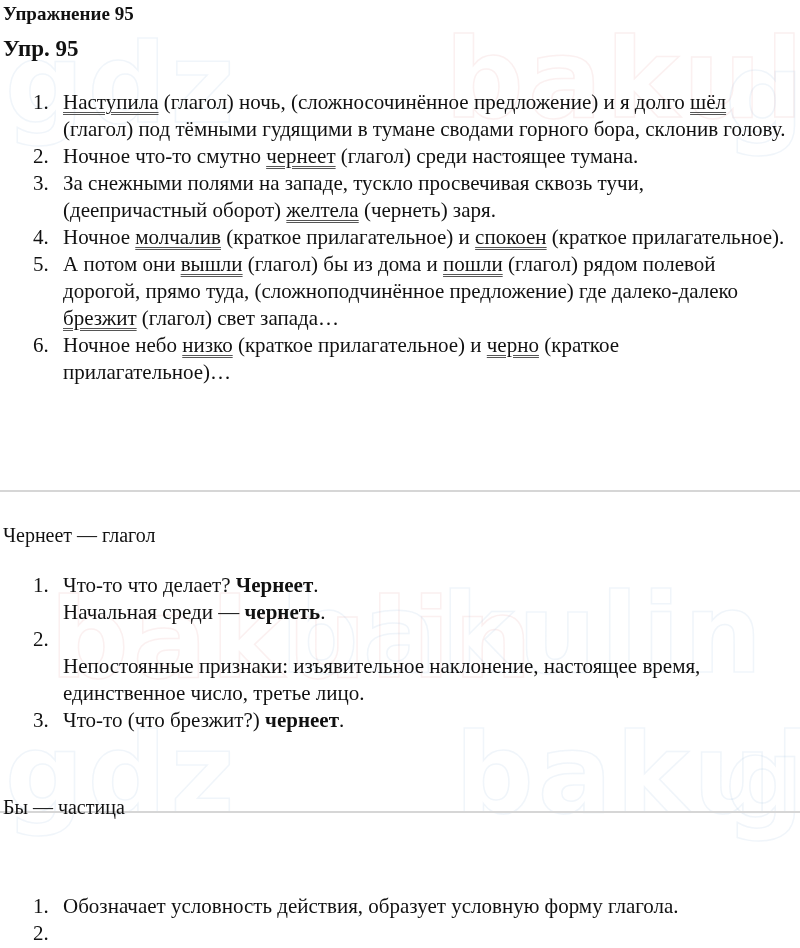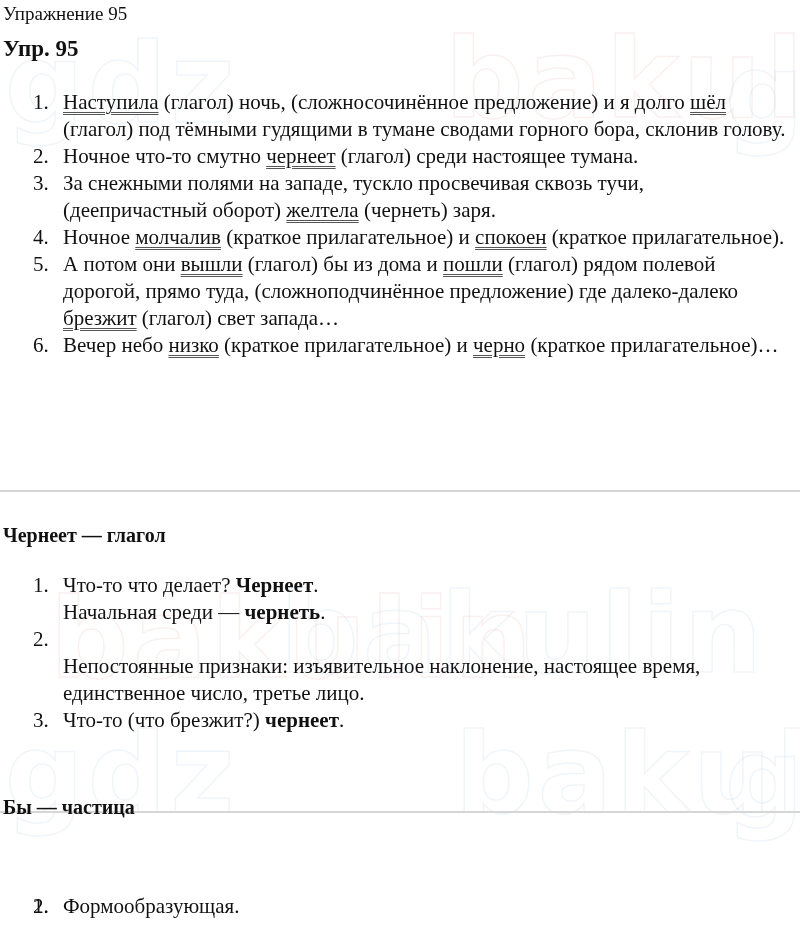--- a/index.html
+++ b/index.html
@@ -29,21 +29,21 @@
     .wm-red { -webkit-text-stroke: 1.5px rgba(230, 160, 160, 0.16); }
     .content {
       position: relative;
       z-index: 1;
     }
     .page-title {
       position: absolute;
       left: 3px;
       top: 3px;
       font-size: 19px;
-      font-weight: normal;
+      font-weight: bold;
       line-height: 22px;
     }
     .exercise-heading {
       position: absolute;
       left: 3px;
       top: 35px;
       font-size: 23px;
       font-weight: bold;
       line-height: 28px;
     }
@@ -75,21 +75,21 @@
       position: absolute;
       left: 0;
       width: 800px;
       height: 2px;
       background: #d6d6d6;
     }
     .section-heading {
       position: absolute;
       left: 3px;
       font-size: 20px;
-      font-weight: bold;
+      font-weight: normal;
       line-height: 24px;
     }
     b { font-weight: bold; }
   </style>
 </head>
 <body>
 
 <div class="watermark" style="left:5px; top:20px; transform:rotate(0deg);">gdz</div>
 <div class="watermark wm-red" style="left:445px; top:15px;">bakulin</div>
 <div class="watermark" style="left:725px; top:30px;">gdz</div>
@@ -103,21 +103,21 @@
 
   <div class="page-title">Упражнение 95</div>
   <div class="exercise-heading">Упр. 95</div>
 
   <ol class="list" id="exercise-list" style="top:89px;">
       <li style="padding-right: 14px;"><span class="num">1.</span><span class="u2">Наступила</span><span> (глагол) ночь, (сложносочинённое предложение) и я долго </span><span class="u2">шёл</span><span> (глагол) под тёмными гудящими в тумане сводами горного бора, склонив голову.</span></li>
       <li style="padding-right: 14px;"><span class="num">2.</span><span>Ночное что-то смутно </span><span class="u2">чернеет</span><span> (глагол) среди настоящее тумана.</span></li>
       <li style="padding-right: 14px;"><span class="num">3.</span><span>За снежными полями на западе, тускло просвечивая сквозь тучи, (деепричастный оборот) </span><span class="u2">желтела</span><span> (чернеть) заря.</span></li>
       <li style="padding-right: 14px;"><span class="num">4.</span><span>Ночное </span><span class="u2">молчалив</span><span> (краткое прилагательное) и </span><span class="u2">спокоен</span><span> (краткое прилагательное).</span></li>
       <li style="padding-right: 14px;"><span class="num">5.</span><span>А потом они </span><span class="u2">вышли</span><span> (глагол) бы из дома и </span><span class="u2">пошли</span><span> (глагол) рядом полевой дорогой, прямо туда, (сложноподчинённое предложение) где далеко-далеко </span><span class="u2">брезжит</span><span> (глагол) свет запада…</span></li>
-      <li style="padding-right: 14px;"><span class="num">6.</span><span>Вечер небо </span><span class="u2">низко</span><span> (краткое прилагательное) и </span><span class="u2">черно</span><span> (краткое прилагательное)…</span></li>
+      <li style="padding-right: 14px;"><span class="num">6.</span><span>Ночное небо </span><span class="u2">низко</span><span> (краткое прилагательное) и </span><span class="u2">черно</span><span> (краткое прилагательное)…</span></li>
     </ol>
 
   <div class="sep" style="top:490px;"></div>
 
   <div class="section-heading" style="top:523px;">Чернеет — глагол</div>
 
   <ol class="list" style="top:572px;">
     <li>
       <span class="num">1.</span>
       <span>Что-то что делает? </span><b>Чернеет</b><span>.</span><br>
@@ -134,20 +134,20 @@
     </li>
   </ol>
 
   <div class="sep" style="top:811px;"></div>
 
   <div class="section-heading" style="top:795px;">Бы — частица</div>
 
   <ol class="list" style="top:893px;">
     <li>
       <span class="num">1.</span>
+      <span>Обозначает условность действия, образует условную форму глагола.</span>
     </li>
     <li>
       <span class="num">2.</span>
-      <span>Формообразующая.</span>
     </li>
   </ol>
 
 </div>
 
 </body></html>

